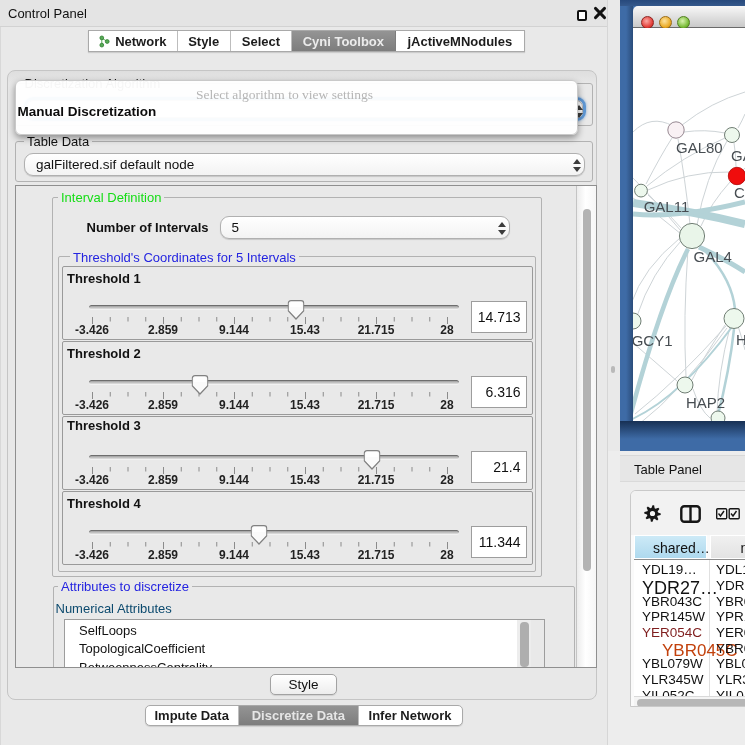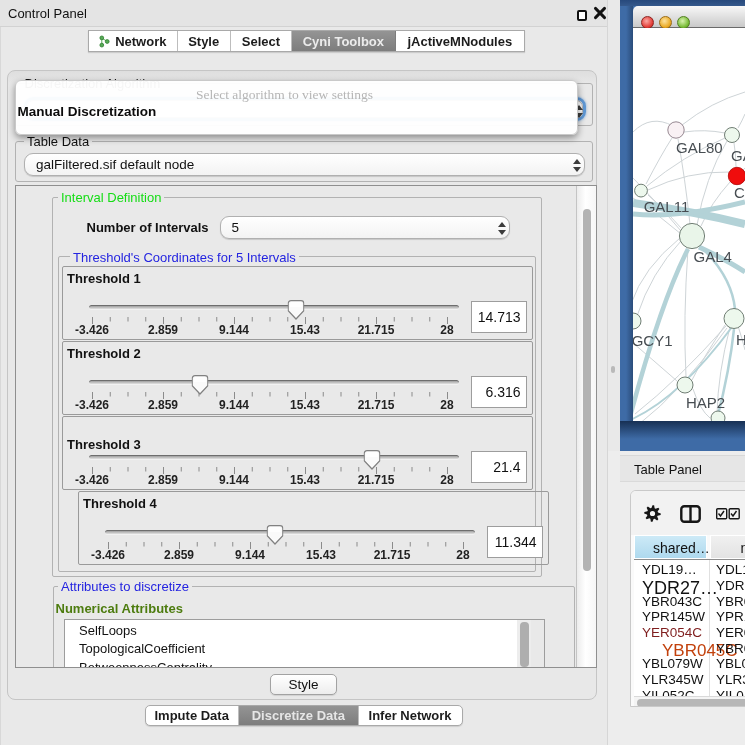--- a/index.html
+++ b/index.html
@@ -177,21 +177,21 @@
   <div class="slab" style="left:242px;top:56px;">15.43</div>
   <div class="slab" style="left:313px;top:56px;">21.715</div>
   <div class="slab" style="left:384px;top:56px;">28</div>
   <svg class="thumb" style="left:136.9px;top:33px;" viewBox="0 0 17 20">
         <path d="M3.5 0.7 h10 a2.8 2.8 0 0 1 2.8 2.8 v7.2 l-7.8 8.3 l-7.8 -8.3 v-7.2 a2.8 2.8 0 0 1 2.8 -2.8 z" fill="#fafafa" stroke="#818181" stroke-width="1.2"></path>
         <path d="M4.5 2 h8 a2 2 0 0 1 2 2 v3 h-12 v-3 a2 2 0 0 1 2-2 z" fill="#ffffff" opacity="0.8"></path>
       </svg>
   <div class="vbox" style="left:407.5px;top:33.5px;">6.316</div>
 </div>
  <div class="thrp" style="top:230.7px;left:46.5px;">
-  <div class="thrl" style="left:4px;top:20px;">Threshold 3</div>
+  <div class="thrl" style="left:4px;top:1px;">Threshold 3</div>
   <div class="groove" style="left:25.5px;top:38px;width:370.5px;"></div>
   <svg style="position:absolute;left:25.5px;top:49.5px;" width="371" height="9" viewBox="0 0 371 9">
         <line x1="3.50" y1="0" x2="3.50" y2="7" stroke="#8b8b8b" stroke-width="1"></line>
         <line x1="21.25" y1="0" x2="21.25" y2="4.5" stroke="#8b8b8b" stroke-width="1"></line>
         <line x1="39.00" y1="0" x2="39.00" y2="4.5" stroke="#8b8b8b" stroke-width="1"></line>
         <line x1="56.75" y1="0" x2="56.75" y2="4.5" stroke="#8b8b8b" stroke-width="1"></line>
         <line x1="74.50" y1="0" x2="74.50" y2="7" stroke="#8b8b8b" stroke-width="1"></line>
         <line x1="92.25" y1="0" x2="92.25" y2="4.5" stroke="#8b8b8b" stroke-width="1"></line>
         <line x1="110.00" y1="0" x2="110.00" y2="4.5" stroke="#8b8b8b" stroke-width="1"></line>
         <line x1="127.75" y1="0" x2="127.75" y2="4.5" stroke="#8b8b8b" stroke-width="1"></line>
@@ -214,21 +214,21 @@
   <div class="slab" style="left:171px;top:56px;">9.144</div>
   <div class="slab" style="left:242px;top:56px;">15.43</div>
   <div class="slab" style="left:313px;top:56px;">21.715</div>
   <div class="slab" style="left:384px;top:56px;">28</div>
   <svg class="thumb" style="left:309.4px;top:33px;" viewBox="0 0 17 20">
         <path d="M3.5 0.7 h10 a2.8 2.8 0 0 1 2.8 2.8 v7.2 l-7.8 8.3 l-7.8 -8.3 v-7.2 a2.8 2.8 0 0 1 2.8 -2.8 z" fill="#fafafa" stroke="#818181" stroke-width="1.2"></path>
         <path d="M4.5 2 h8 a2 2 0 0 1 2 2 v3 h-12 v-3 a2 2 0 0 1 2-2 z" fill="#ffffff" opacity="0.8"></path>
       </svg>
   <div class="vbox" style="left:407.5px;top:33.5px;">21.4</div>
 </div>
- <div class="thrp" style="top:305.8px;left:46.5px;margin-left:16px;">
+ <div class="thrp" style="top:305.8px;left:46.5px;">
   <div class="thrl" style="left:4px;top:4px;">Threshold 4</div>
   <div class="groove" style="left:25.5px;top:38px;width:370.5px;"></div>
   <svg style="position:absolute;left:25.5px;top:49.5px;" width="371" height="9" viewBox="0 0 371 9">
         <line x1="3.50" y1="0" x2="3.50" y2="7" stroke="#8b8b8b" stroke-width="1"></line>
         <line x1="21.25" y1="0" x2="21.25" y2="4.5" stroke="#8b8b8b" stroke-width="1"></line>
         <line x1="39.00" y1="0" x2="39.00" y2="4.5" stroke="#8b8b8b" stroke-width="1"></line>
         <line x1="56.75" y1="0" x2="56.75" y2="4.5" stroke="#8b8b8b" stroke-width="1"></line>
         <line x1="74.50" y1="0" x2="74.50" y2="7" stroke="#8b8b8b" stroke-width="1"></line>
         <line x1="92.25" y1="0" x2="92.25" y2="4.5" stroke="#8b8b8b" stroke-width="1"></line>
         <line x1="110.00" y1="0" x2="110.00" y2="4.5" stroke="#8b8b8b" stroke-width="1"></line>
@@ -255,21 +255,21 @@
   <div class="slab" style="left:384px;top:56px;">28</div>
   <svg class="thumb" style="left:196.3px;top:33px;" viewBox="0 0 17 20">
         <path d="M3.5 0.7 h10 a2.8 2.8 0 0 1 2.8 2.8 v7.2 l-7.8 8.3 l-7.8 -8.3 v-7.2 a2.8 2.8 0 0 1 2.8 -2.8 z" fill="#fafafa" stroke="#818181" stroke-width="1.2"></path>
         <path d="M4.5 2 h8 a2 2 0 0 1 2 2 v3 h-12 v-3 a2 2 0 0 1 2-2 z" fill="#ffffff" opacity="0.8"></path>
       </svg>
   <div class="vbox" style="left:407.5px;top:33.5px;">11.344</div>
 </div>
 
  <div class="grp" style="left:37px;top:400.5px;width:522.5px;height:90px;border-radius:2px;"></div>
  <div class="gtitle" style="left:42.5px;top:393.5px;color:#2424e0;background:#e9e9e9;">Attributes to discretize</div>
- <div class="abs" style="left:40px;top:415px;font-size:13px;font-weight:bold;color:#4d7c0f;">Numerical Attributes</div>
+ <div class="abs" style="left:40px;top:415px;font-size:13px;font-weight:normal;color:#0c4a6e;">Numerical Attributes</div>
  <div class="abs" style="left:48.5px;top:433.5px;width:480.5px;height:48.5px;border:1px solid #9d9d9d;border-bottom:none;background:#e9e9e9;">
    <div style="position:absolute;left:0;top:0;width:452px;height:100%;background:#fff;"></div>
    <div style="position:absolute;left:14px;top:2.5px;font-size:13px;color:#111;">SelfLoops</div>
    <div style="position:absolute;left:14px;top:21px;font-size:13px;color:#111;">TopologicalCoefficient</div>
    <div style="position:absolute;left:14px;top:39.5px;font-size:13px;color:#111;">BetweennessCentrality</div>
    <div style="position:absolute;left:452px;top:0;width:14px;height:100%;background:#ededed;"></div>
    <div style="position:absolute;left:455px;top:2px;width:8.5px;height:45px;background:#aeaeae;border-radius:4px;"></div>
  </div>
  <div id="sbar">
       <div id="sthumb"></div>

